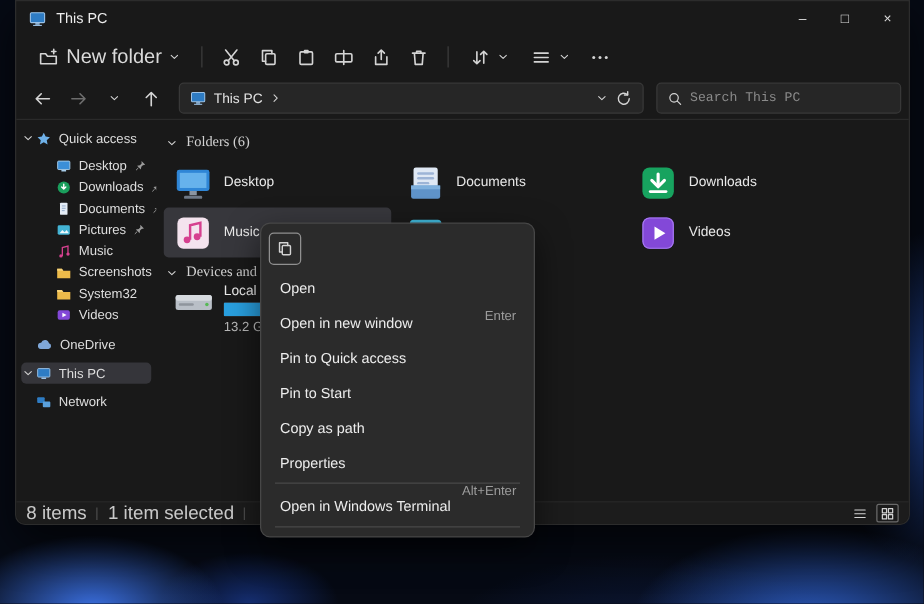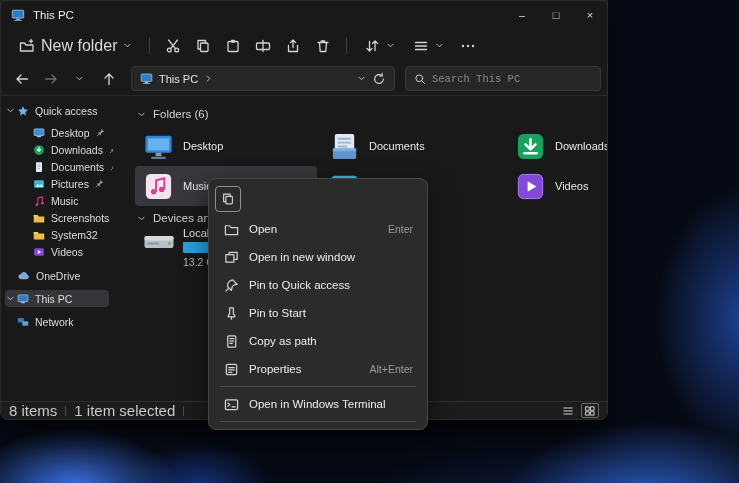--- a/index.html
+++ b/index.html
@@ -16,21 +16,21 @@
     background:
       radial-gradient(150px 85px at 10% 101%, rgba(62,118,238,.95), rgba(62,118,238,0) 70%),
       radial-gradient(95px 55px at 27% 100%, rgba(22,48,118,.95), rgba(22,48,118,0) 75%),
       radial-gradient(210px 115px at 88% 104%, rgba(50,104,220,.9), rgba(50,104,220,0) 70%),
       radial-gradient(130px 190px at 101% 66%, rgba(38,84,188,.75), rgba(38,84,188,0) 70%),
       radial-gradient(260px 150px at 70% 115%, rgba(18,38,92,.9), rgba(18,38,92,0) 75%),
       #060a14;
   }
   
   .window {
-    position:absolute; left:0; top:0; width:608px; height:420px; z-index:10;
+    position:absolute; left:12px; top:0; width:716px; height:420px; z-index:10;
     background:#191919; border:1px solid #2c2c2c; border-radius:0 0 8px 8px;
     display:flex; flex-direction:column;
     box-shadow:0 14px 34px rgba(0,0,0,.65);
   }
   
   .titlebar { height:28px; display:flex; align-items:center; padding-left:10px; flex:none; }
   .titlebar .title { font-size:11.5px; color:#ececec; margin-left:8px; }
   .tb-spacer { flex:1; }
   .winctl { width:34px; height:28px; display:flex; align-items:center; justify-content:center;
             font-size:11px; color:#dcdcdc; cursor:default; }
@@ -51,35 +51,35 @@
   .addressbar { flex:1; height:25px; background:#262626; border:1px solid #383838; border-radius:4px;
                 display:flex; align-items:center; padding:0 8px; gap:6px; margin:0 6px; min-width:0; }
   .addressbar .crumb { font-size:11px; color:#e2e2e2; }
   .ab-spacer { flex:1; }
   .searchbox { width:196px; height:25px; background:#262626; border:1px solid #383838; border-radius:4px;
                display:flex; align-items:center; padding:0 8px; gap:6px; flex:none; }
   .searchbox input { flex:1; min-width:0; background:transparent; border:none; outline:none;
                      font-family:Liberation Mono, monospace; font-size:10.5px; color:#cfcfcf; }
   .searchbox input::placeholder { color:#8b8b8b; }
   
-  .body-row { flex:1; display:flex; min-height:0;gap:16px; }
+  .body-row { flex:1; display:flex; min-height:0; }
   
   .sidebar { width:112px; flex:none; padding-top:6px; overflow:hidden; }
   .side-item { height:17px; display:flex; align-items:center; gap:6px; margin:0 4px;
                padding-left:12px; border-radius:4px; font-size:10.5px; color:#dedede; position:relative; }
   .side-item.child { padding-left:28px; }
   .side-item.selected { background:#35353a; }
   .side-item .chevslot { position:absolute; left:1px; top:4px; }
   .side-item .pin { margin-left:auto; margin-right:5px; flex:none; }
   .gap5 { margin-top:5px; } .gap7 { margin-top:7px; } .gap6 { margin-top:6px; }
   .mi { flex:none; display:block; }
   
   .main { flex:1; position:relative; overflow:hidden; }
   .sec-header { position:absolute; display:flex; align-items:center; gap:7px;
-                font-size:11.5px; color:#d2d2d2; }
+                font-size:11.5px; color:#d2d2d2;font-family:Liberation Serif, serif; }
   .tile { position:absolute; width:182px; height:40px; display:flex; align-items:center;
           gap:9px; padding-left:8px; border-radius:4px; }
   .tile.selected { background:#37373c; }
   .tile-label { font-size:11px; color:#e8e8e8; white-space:nowrap; }
   .fi { width:31px; height:31px; flex:none; display:block; }
   .drive-tile { position:absolute; left:6px; top:130px; width:196px; display:flex; gap:8px; align-items:flex-start; padding-left:8px; }
   .drive-meta { display:flex; flex-direction:column; gap:3px; padding-top:1px; }
   .drive-name { font-size:11px; color:#e8e8e8; white-space:nowrap; }
   .cap-track { width:96px; height:11px; background:#474b51; border-radius:1px; overflow:hidden; }
   .cap-fill { height:100%; background:#29a0e0; }
@@ -92,22 +92,22 @@
   .sb-ico { width:18px; height:15px; display:flex; align-items:center; justify-content:center;
             border-radius:2px; margin-left:4px; }
   .sb-ico.active { border:1px solid #6a6a6a; }
   
   .ctx-menu { position:absolute; left:208px; top:178px; width:220px; z-index:50;
               background:#2b2b2b; border:1px solid #474747; border-radius:8px; padding:4px;
               box-shadow:0 10px 26px rgba(0,0,0,.55); }
   .ctx-chip-row { height:32px; display:flex; align-items:center; padding-left:2px; }
   .ctx-chip { width:26px; height:26px; border:1px solid #909090; border-radius:4px;
               display:flex; align-items:center; justify-content:center; }
-  .cm-item { height:28px; display:flex; align-items:center; gap:10px; padding:0 10px 0 11px;
-             border-radius:4px; font-size:11.5px; color:#ededed; }
+  .cm-item { height:28px; display:flex; gap:10px; padding:0 10px 0 11px;
+             border-radius:4px; font-size:11.5px; color:#ededed;flex-direction:column; }
   .cm-sc { margin-left:auto; font-size:10.5px; color:#9c9c9c; }
   .cm-sep { height:1px; background:#494949; margin:3px 7px; }
 </style>
 </head>
 <body>
 
 <div class="wallpaper"></div>
 
 <div class="window">
 

